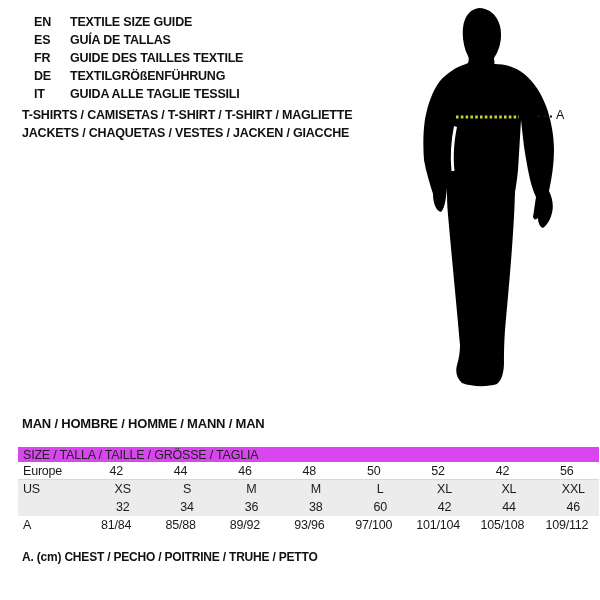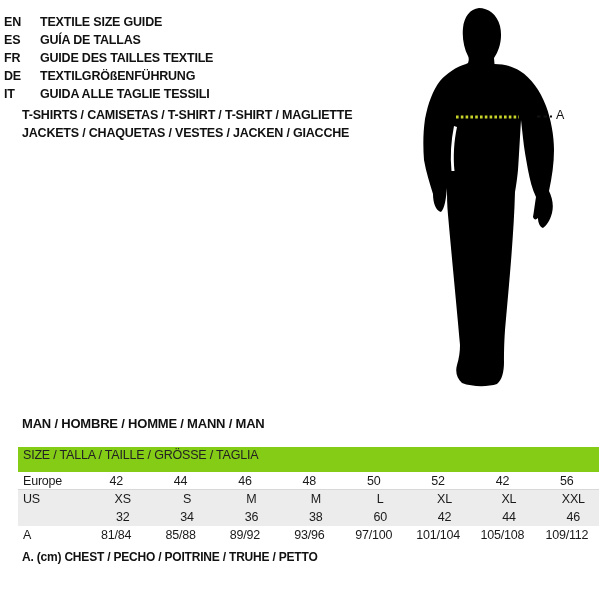--- a/index.html
+++ b/index.html
@@ -7,21 +7,21 @@
   body {
     position:relative;
     background:#ffffff;
     font-family:"Liberation Sans","DejaVu Sans",sans-serif;
     color:#111;
     overflow:hidden;
     letter-spacing:-0.2px;
   }
 
   
-  .lang-list { position:absolute; left:4px; top:13px; }
+  .lang-list { position:absolute; left:34px; top:13px; }
   .lang-row { display:flex; height:18px; align-items:center; }
   .lang-code { width:36px; font-size:12.5px; font-weight:700; }
   .lang-label { font-size:12.5px; font-weight:700; white-space:nowrap; }
 
   
   .categories { position:absolute; left:22px; top:106px; }
   .category-line { height:18px; line-height:18px; font-size:12.5px; font-weight:700; white-space:nowrap; }
 
   
   .figure-wrap { position:absolute; left:400px; top:0; width:200px; height:400px; }
@@ -34,22 +34,22 @@
   
   .section-title {
     position:absolute; left:22px; top:415px;
     height:18px; line-height:18px;
     font-size:13px; font-weight:700; white-space:nowrap;
   }
 
   
   .size-table { position:absolute; left:18px; top:447px; width:581px; font-size:12.5px; }
   .t-header {
-    height:25px; line-height:17px;
-    background:#84cc16; color:#222;
+    height:15px; line-height:17px;
+    background:#d946ef; color:#222;
     padding-left:5px; white-space:nowrap;
   }
   .t-row { display:flex; height:18px; align-items:center; background:#ffffff; }
   .t-row.row--hairline { border-bottom:1px solid #d8d8d8; }
   .t-row.row--shaded { background:#ececec;gap:13px; }
   .t-label { width:66px; padding-left:5px; color:#1a1a1a; }
   .t-cell { flex:1; text-align:center; color:#1a1a1a; }
 
   
   .footnote {

